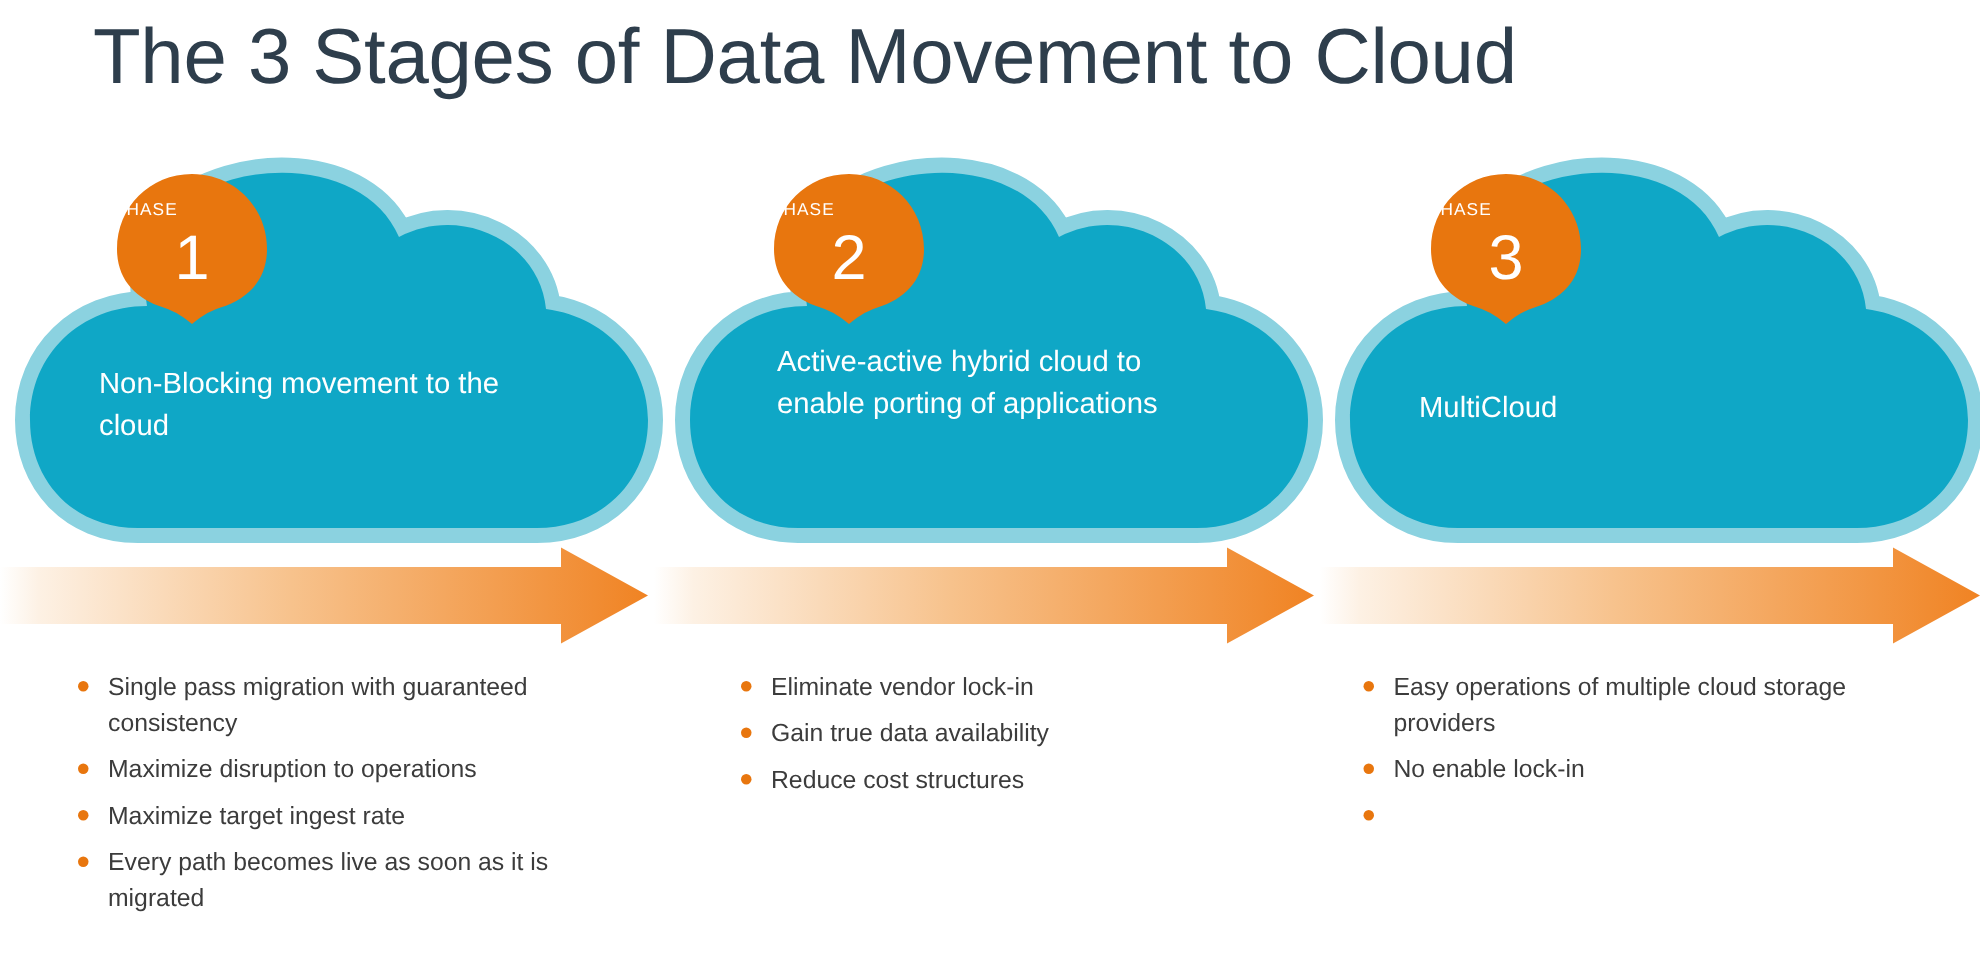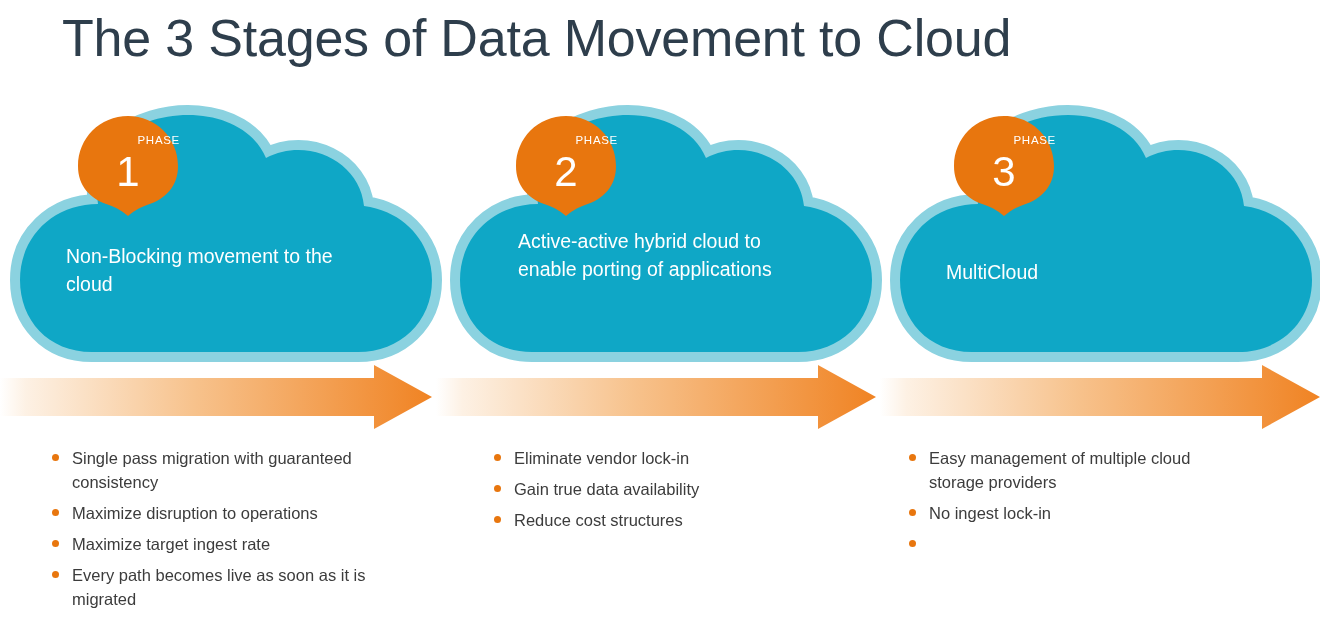--- a/index.html
+++ b/index.html
@@ -88,21 +88,21 @@
   }
   .badge .pin {
     position: absolute;
     left: 0; top: 0;
   }
   .badge-phase {
     position: absolute;
     top: 20px;
     left: 0;
     width: 104px;
-    text-align: right;
+    text-align: left;
     color: #ffffff;
     font-size: 11.5px;
     letter-spacing: 0.7px;
     font-family: "Liberation Sans", sans-serif;
   }
   .badge-num {
     position: absolute;
     top: 34px;
     left: 0;
     width: 104px;
@@ -332,25 +332,25 @@
           <span class="bullet-dot"></span>
           <span>Reduce cost structures</span>
         </li>
       </ul>
     </div>
 
     <div class="bullet-col" style="left:905px; width:330px;">
       <ul>
         <li class="bullet-item">
           <span class="bullet-dot"></span>
-          <span>Easy management of multiple cloud storage providers</span>
-        </li>
-        <li class="bullet-item">
-          <span class="bullet-dot"></span>
-          <span>No ingest lock-in</span>
+          <span>Easy operations of multiple cloud storage providers</span>
+        </li>
+        <li class="bullet-item">
+          <span class="bullet-dot"></span>
+          <span>No enable lock-in</span>
         </li>
         <li class="bullet-item">
           <span class="bullet-dot"></span>
         </li>
       </ul>
     </div>
 
   </div>
 
 </div>

